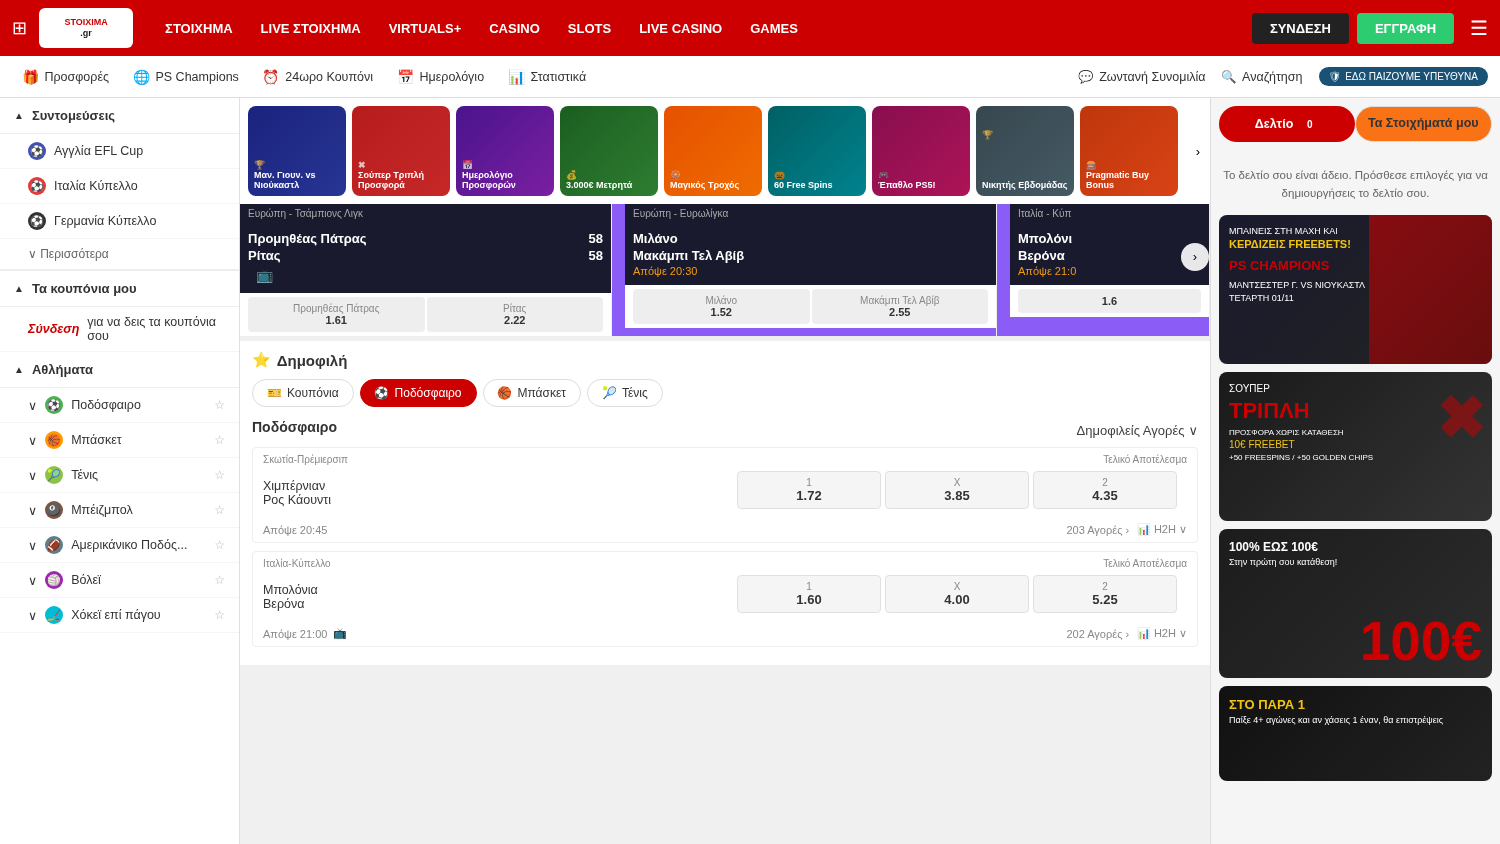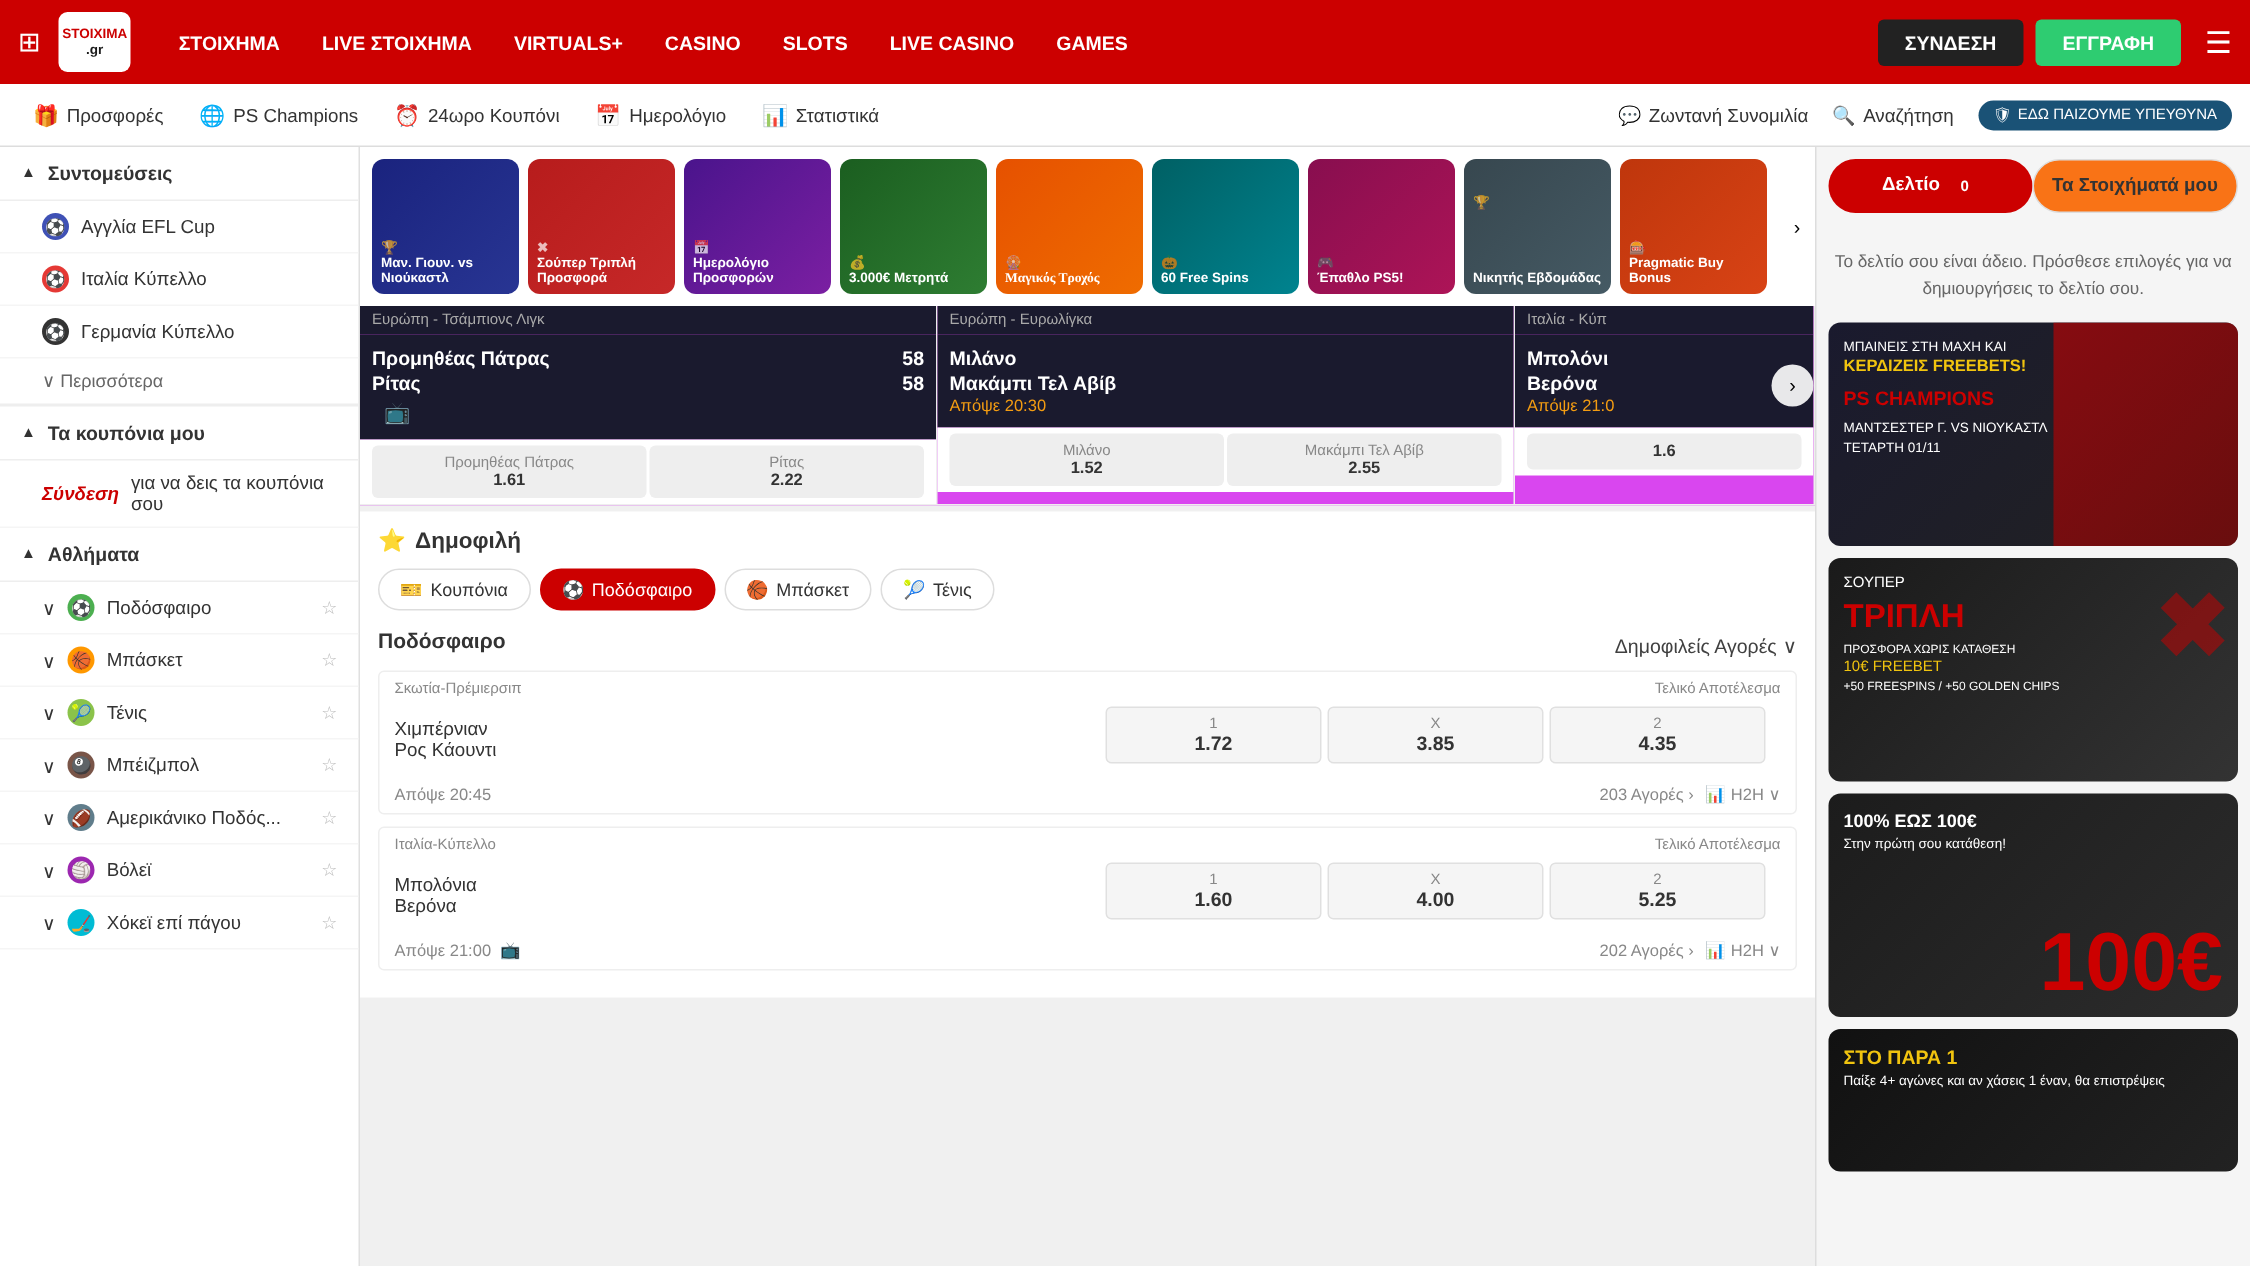--- a/index.html
+++ b/index.html
@@ -10,21 +10,21 @@
       background: #c00;
       display: flex;
       align-items: center;
       height: 56px;
       padding: 0 12px;
       gap: 8px;
     }
     .top-nav-logo {
       background: #fff;
       border-radius: 6px;
-      width: 48px;
+      width: 94px;
       height: 40px;
       display: flex;
       align-items: center;
       justify-content: center;
       font-weight: bold;
       font-size: 11px;
       color: #c00;
       flex-shrink: 0;
     }
     .grid-icon {
@@ -231,24 +231,24 @@
       display: flex;
       align-items: center;
       justify-content: center;
       cursor: pointer;
       flex-shrink: 0;
     }
 
     
     .live-scores {
       display: flex;
-      background: #d946ef;
+      background: #8b5cf6;
       margin: 0 0 4px;
       overflow: hidden;
-      gap: 0;
+      gap: 13px;
       border-bottom: 1px solid #eee;
     }
     .live-score-card {
       flex: 1;
       min-width: 200px;
       border-right: 1px solid #eee;
       position: relative;
     }
     .live-score-header {
       background: #1a1a2e;
@@ -657,21 +657,21 @@
           <div>
             <div style="font-size:9px;opacity:0.7;">💰</div>
             <div style="font-size:9px;">3.000€ Μετρητά</div>
           </div>
         </div>
       </div>
       <div class="promo-card pc-5">
         <div class="promo-card-inner">
           <div>
             <div style="font-size:9px;opacity:0.7;">🎡</div>
-            <div style="font-size:9px;font-family:Liberation Serif, serif;">Μαγικός Τροχός</div>
+            <div style="font-size:9px;">Μαγικός Τροχός</div>
           </div>
         </div>
       </div>
       <div class="promo-card pc-6">
         <div class="promo-card-inner">
           <div>
             <div style="font-size:9px;opacity:0.7;">🎃</div>
             <div style="font-size:9px;">60 Free Spins</div>
           </div>
         </div>

